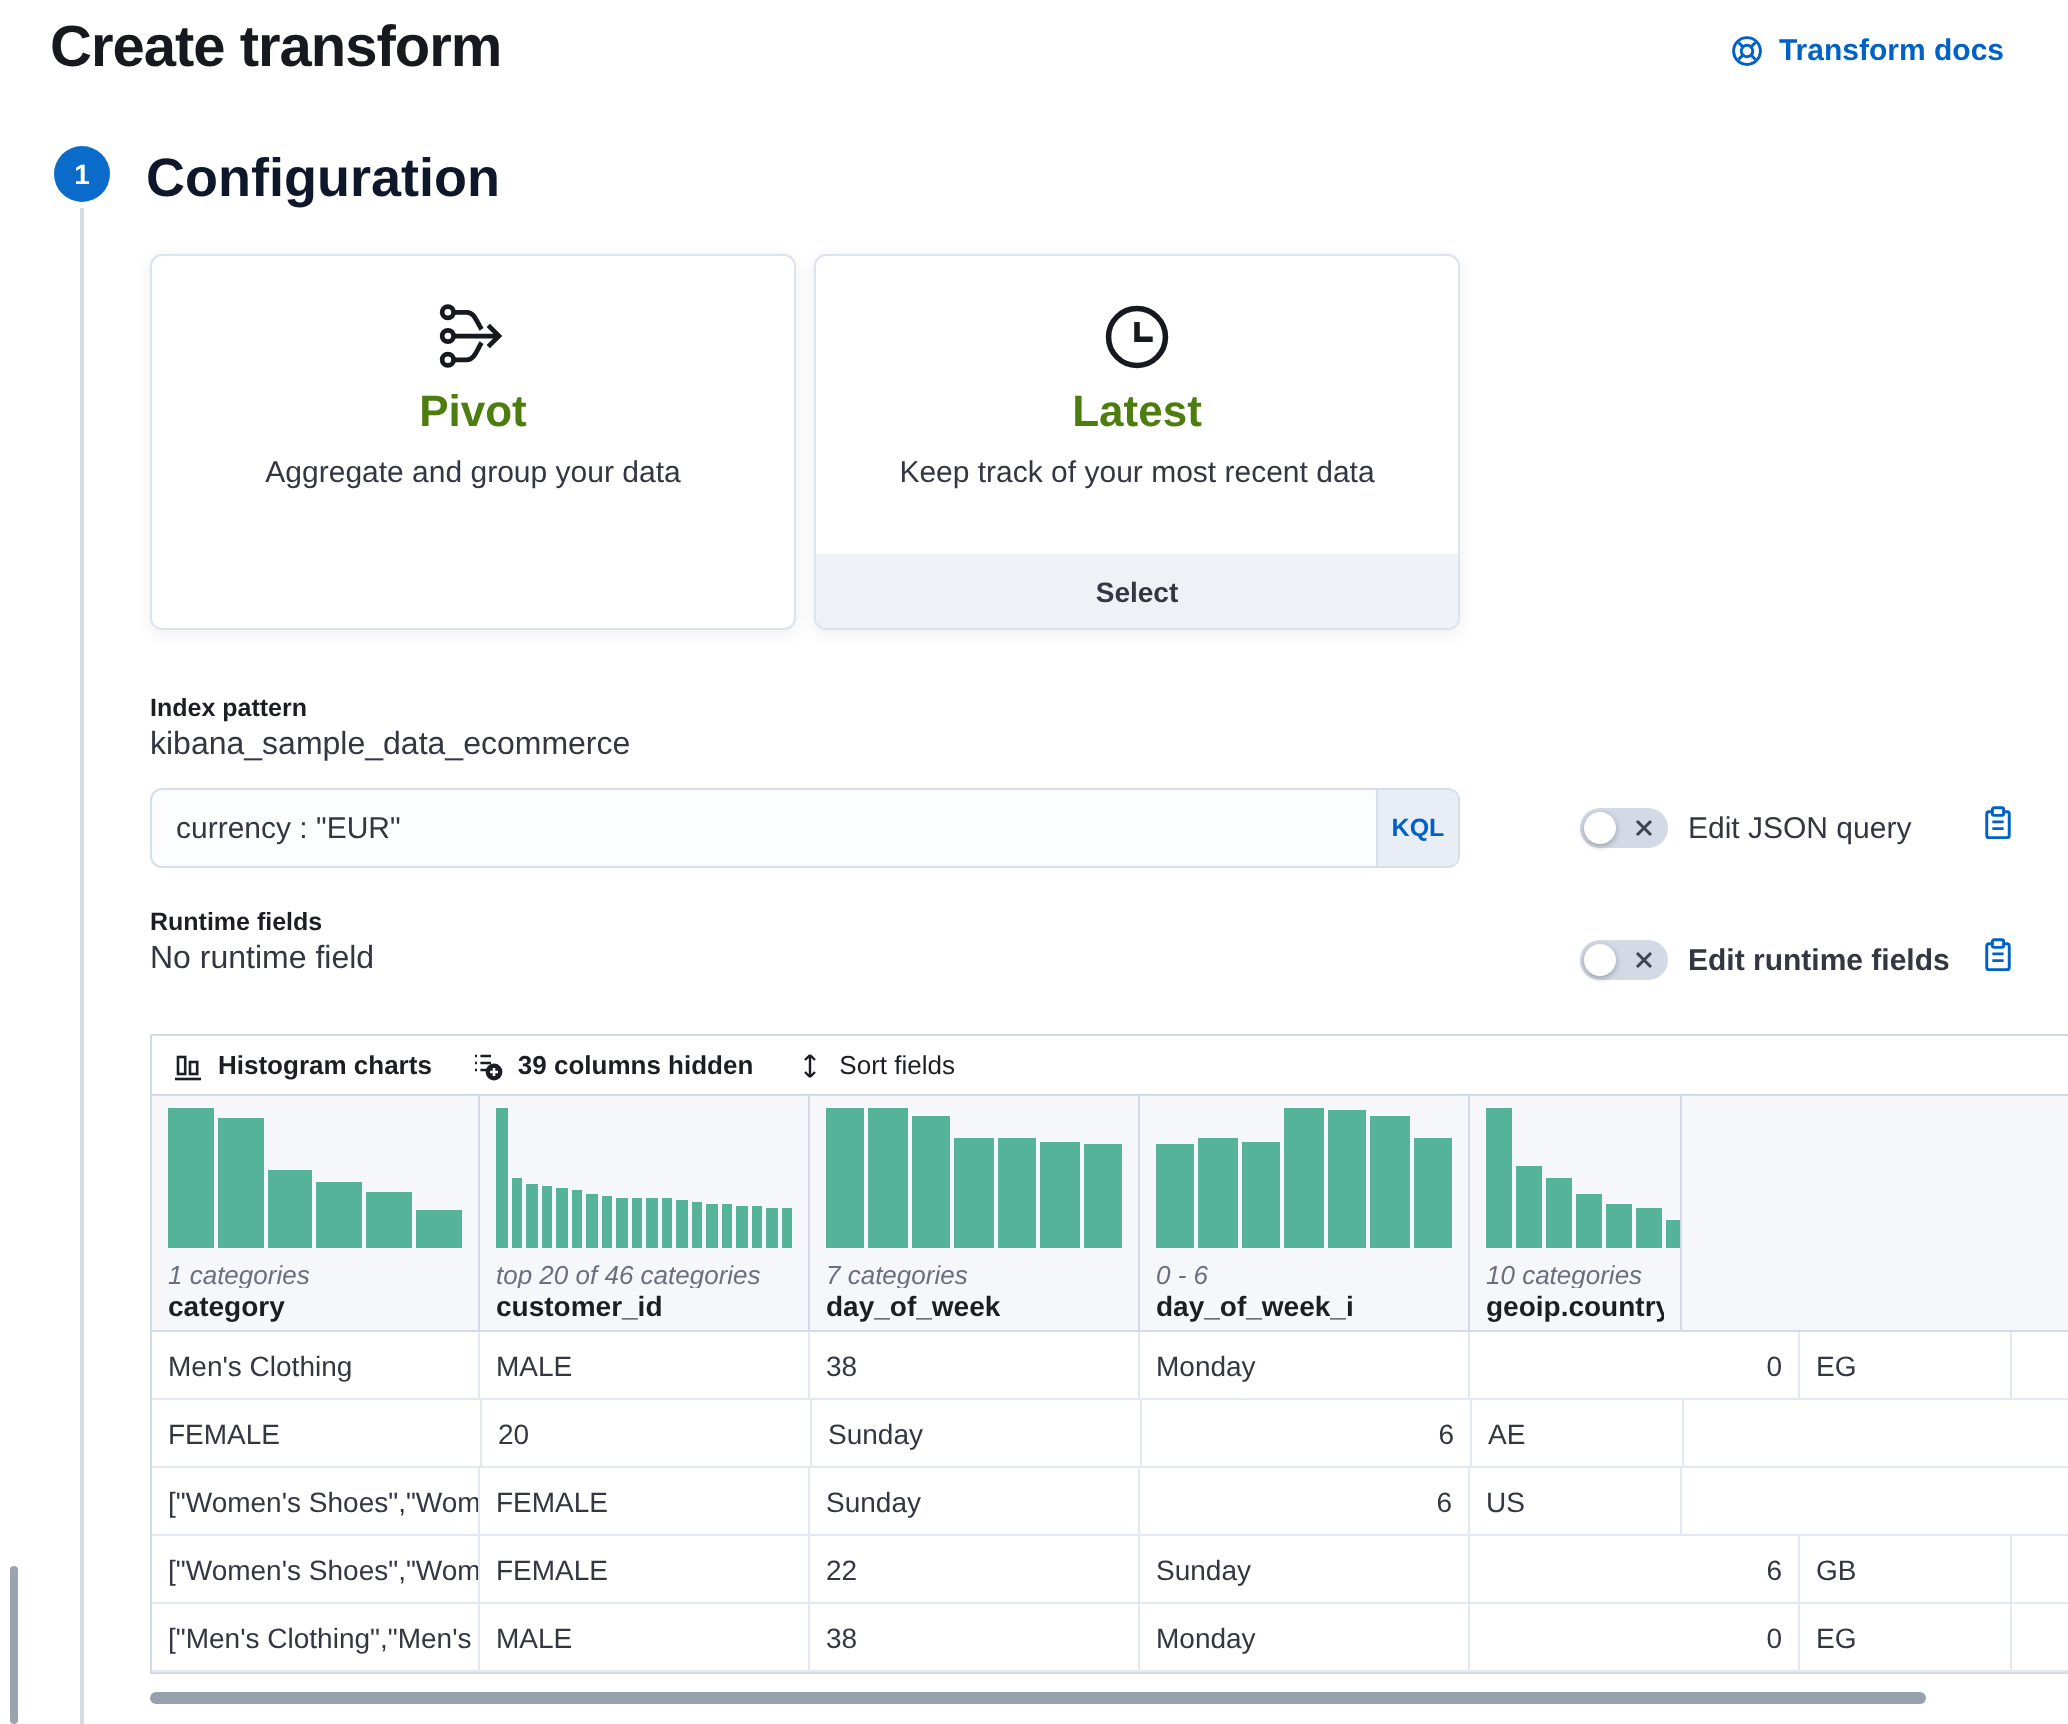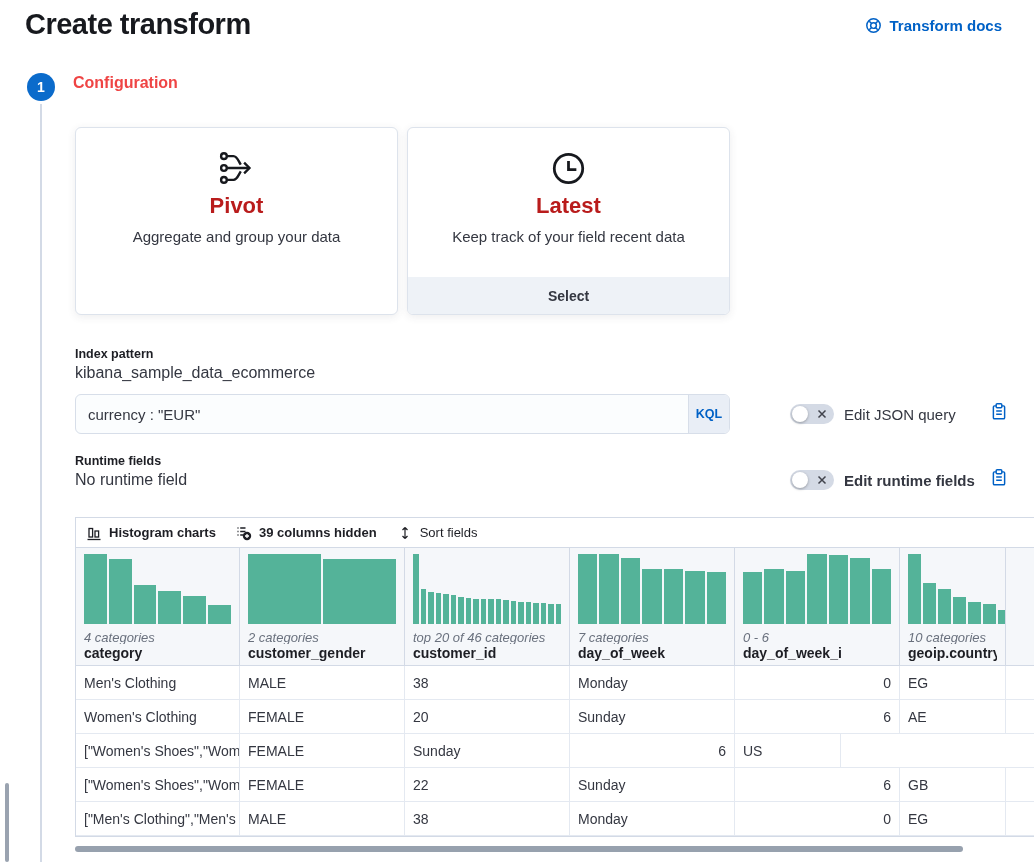--- a/index.html
+++ b/index.html
@@ -8,31 +8,31 @@
     position:relative; width:1034px; height:862px; overflow:hidden;
     background:#fff; color:#343741;
     font-family:"Liberation Sans", sans-serif;
   }
   .page-title { position:absolute; left:25px; top:8px; font-size:29px; font-weight:800; letter-spacing:-0.5px; color:#17191e; }
   .docs-link { position:absolute; right:32px; top:17px; display:flex; align-items:center; gap:7px;
     color:var(--link-blue); font-size:15px; font-weight:700; text-decoration:none; cursor:pointer; }
   .step-circle { position:absolute; left:27px; top:73px; width:28px; height:28px; border-radius:50%;
     background:var(--primary-blue); color:#fff; font-size:14px; font-weight:700;
     display:flex; align-items:center; justify-content:center; }
-  .step-title { position:absolute; left:73px; top:74px; font-size:16px; font-weight:800; color:#ef4444; }
+  .step-title { position:absolute; left:73px; top:74px; font-size:27px; font-weight:800; color:#0f172a; }
   .step-connector { position:absolute; left:40px; top:104px; bottom:0; width:2px; background:#d3dae6; }
   .content { position:absolute; left:75px; top:127px; width:959px; height:735px; }
 
   
   .card { position:absolute; top:0; width:323px; height:188px; background:#fff;
     border:1px solid #dde3ec; border-radius:6px; box-shadow:0 2px 8px rgba(52,55,65,.09);
     display:flex; flex-direction:column; align-items:center; overflow:hidden; }
   .card.pivot { left:0; } .card.latest { left:332px; }
   .card-icon { margin-top:20px; height:40px; display:flex; align-items:center; }
-  .card-title { font-size:22px; font-weight:800; color:#b91c1c; margin-top:5px; }
+  .card-title { font-size:22px; font-weight:800; color:#4d7c0f; margin-top:5px; }
   .card-desc { font-size:15px; color:#343741; margin-top:9px; }
   .card-footer { margin-top:auto; width:100%; height:37px; border:none; cursor:pointer;
     display:flex; align-items:center; justify-content:center; gap:8px; font-size:14px; font-weight:700;
     font-family:"Liberation Sans", sans-serif; }
   .footer-selected { background:var(--success-bg); color:var(--success-text); }
   .footer-select { background:#eef2f7; color:#343741; }
 
   
   .ip-label { position:absolute; left:0; top:220px; font-size:12.5px; font-weight:700; color:#1d1e24; }
   .ip-value { position:absolute; left:0; top:237px; font-size:16px; color:#343741; }
@@ -125,21 +125,21 @@
     </div>
 
     <div class="card latest">
       <div class="card-icon">
         <svg width="37" height="37" viewBox="0 0 32 32" fill="none" stroke="#17191e" stroke-width="2.4">
           <circle cx="16" cy="16" r="12.3"></circle>
             <path d="M16 9.5V17h6.8"></path>
         </svg>
       </div>
       <div class="card-title">Latest</div>
-      <div class="card-desc">Keep track of your field recent data</div>
+      <div class="card-desc">Keep track of your most recent data</div>
       <button class="card-footer footer-select">
         <span>Select</span>
       </button>
     </div>
 
     <div class="ip-label">Index pattern</div>
     <div class="ip-value">kibana_sample_data_ecommerce</div>
 
     <div class="query-row">
       <div class="query-input">
@@ -229,30 +229,22 @@
       <div class="header-row">
           <div class="hcell" style="width: 164px;">
             <div class="hist">
               <div class="bar" style="height: 100%;"></div>
               <div class="bar" style="height: 93%;"></div>
               <div class="bar" style="height: 55%;"></div>
               <div class="bar" style="height: 47%;"></div>
               <div class="bar" style="height: 40%;"></div>
               <div class="bar" style="height: 27%;"></div>
             </div>
-            <div class="hsub">4 categories</div>
+            <div class="hsub">1 categories</div>
             <div class="hlabel">category</div>
-          </div>
-          <div class="hcell" style="width: 165px;">
-            <div class="hist">
-              <div class="bar" style="height: 100%;"></div>
-              <div class="bar" style="height: 93%;"></div>
-            </div>
-            <div class="hsub">2 categories</div>
-            <div class="hlabel">customer_gender</div>
           </div>
           <div class="hcell" style="width: 165px;">
             <div class="hist">
               <div class="bar" style="height: 100%;"></div>
               <div class="bar" style="height: 50%;"></div>
               <div class="bar" style="height: 46%;"></div>
               <div class="bar" style="height: 44%;"></div>
               <div class="bar" style="height: 43%;"></div>
               <div class="bar" style="height: 41%;"></div>
               <div class="bar" style="height: 38%;"></div>
@@ -318,21 +310,20 @@
           <div class="grow">
             <div class="gcell" style="width: 164px;">Men's Clothing</div>
             <div class="gcell" style="width: 165px;">MALE</div>
             <div class="gcell" style="width: 165px;">38</div>
             <div class="gcell" style="width: 165px;">Monday</div>
             <div class="gcell num" style="width: 165px;">0</div>
             <div class="gcell" style="width: 106px;">EG</div>
             <div class="gcell partial" style="width: 80px;"></div>
           </div>
           <div class="grow">
-            <div class="gcell" style="width: 164px;">Women's Clothing</div>
             <div class="gcell" style="width: 165px;">FEMALE</div>
             <div class="gcell" style="width: 165px;">20</div>
             <div class="gcell" style="width: 165px;">Sunday</div>
             <div class="gcell num" style="width: 165px;">6</div>
             <div class="gcell" style="width: 106px;">AE</div>
             <div class="gcell partial" style="width: 80px;"></div>
           </div>
           <div class="grow">
             <div class="gcell" style="width: 164px;">["Women's Shoes","Wom...</div>
             <div class="gcell" style="width: 165px;">FEMALE</div>

